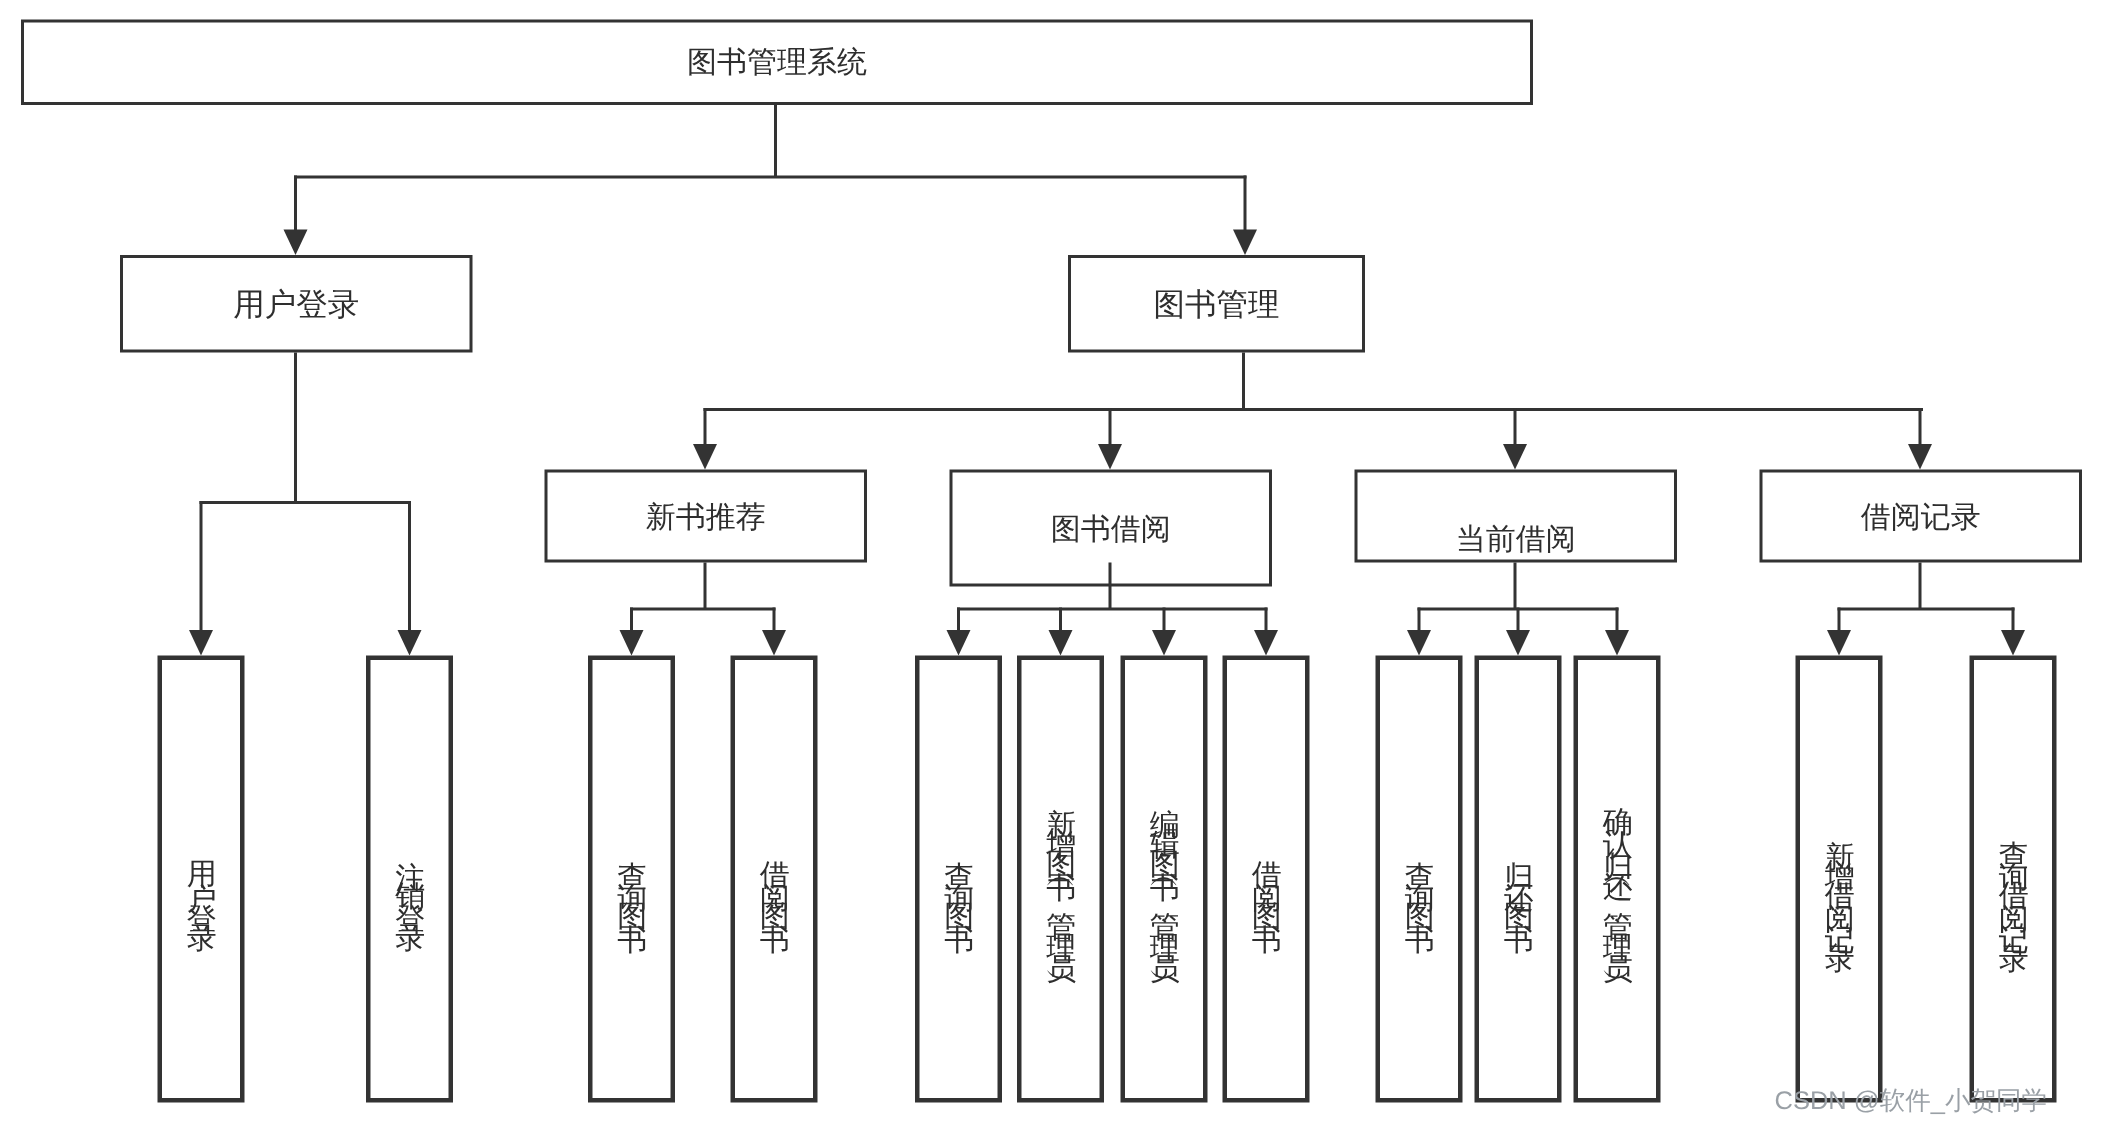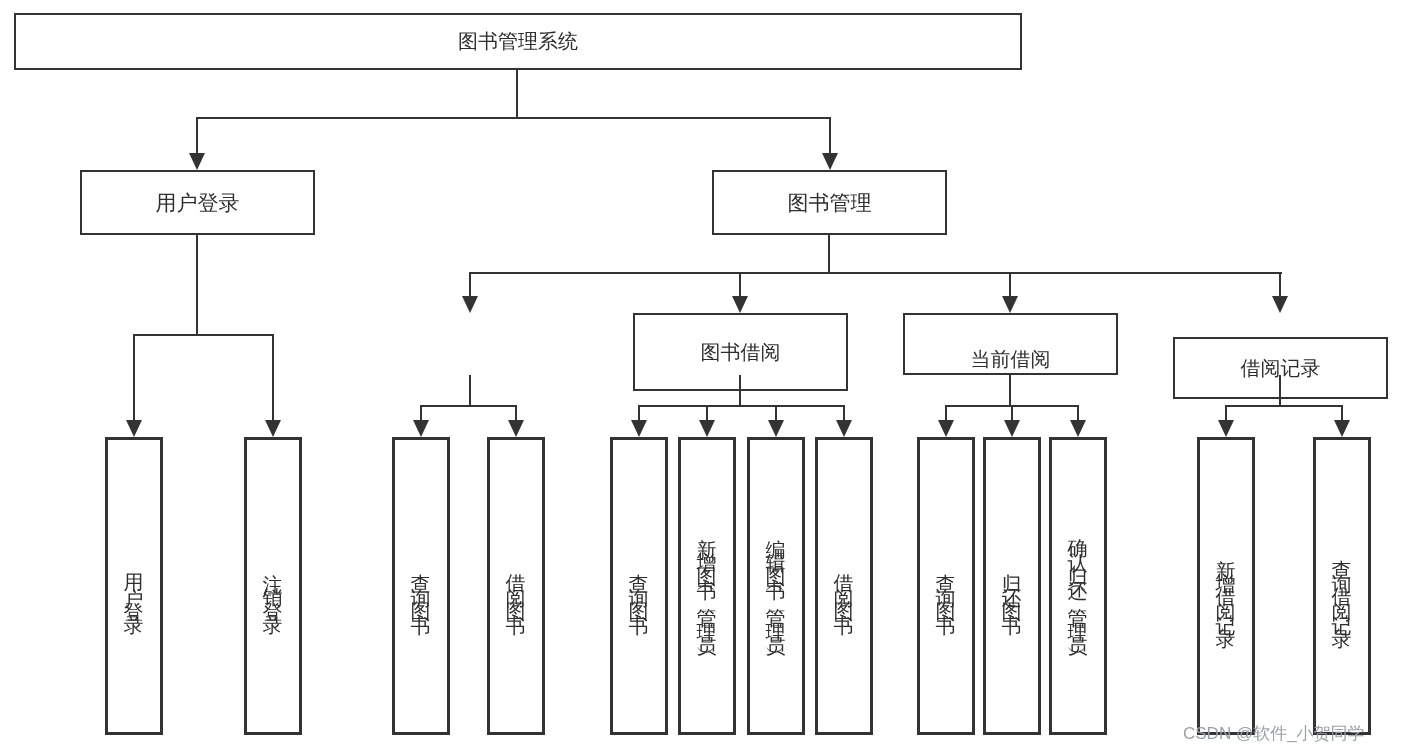--- a/index.html
+++ b/index.html
@@ -62,31 +62,34 @@
 
 <div class="canvas">
 
   <div class="box root" style="left:14px; top:13px; width:1008px; height:57px;font-family:Liberation Serif, serif;">
     <span>图书管理系统</span>
   </div>
 
   <div class="box lvl2" style="left:80px; top:170px; width:235px; height:65px;">
     <span>用户登录</span>
   </div>
-  <div class="box lvl2" style="left:712px; top:170px; width:235px; height:65px;">
+  <div class="box lvl2" style="left:712px; top:170px; width:198px; height:65px;">
     <span>图书管理</span>
   </div>
 
+  <div class="box lvl3" style="left:363px; top:313px; width:215px; height:62px;">
+    <span>新书推荐</span>
+  </div>
   <div class="box lvl3" style="left:633px; top:313px; width:215px; height:78px;">
     <span>图书借阅</span>
   </div>
   <div class="box lvl3" style="left:903px; top:313px; width:215px; height:62px;align-items:flex-end;">
     <span>当前借阅</span>
   </div>
-  <div class="box lvl3" style="left:1173px; top:313px; width:215px; height:62px;margin-top:24px;">
+  <div class="box lvl3" style="left:1173px; top:313px; width:215px; height:62px;">
     <span>借阅记录</span>
   </div>
 
   <div class="box leaf" style="left:105px; top:437px; width:58px; height:298px;">
     <span class="vtext">用户登录</span>
   </div>
   <div class="box leaf" style="left:244px; top:437px; width:58px; height:298px;">
     <span class="vtext">注销登录</span>
   </div>
 

